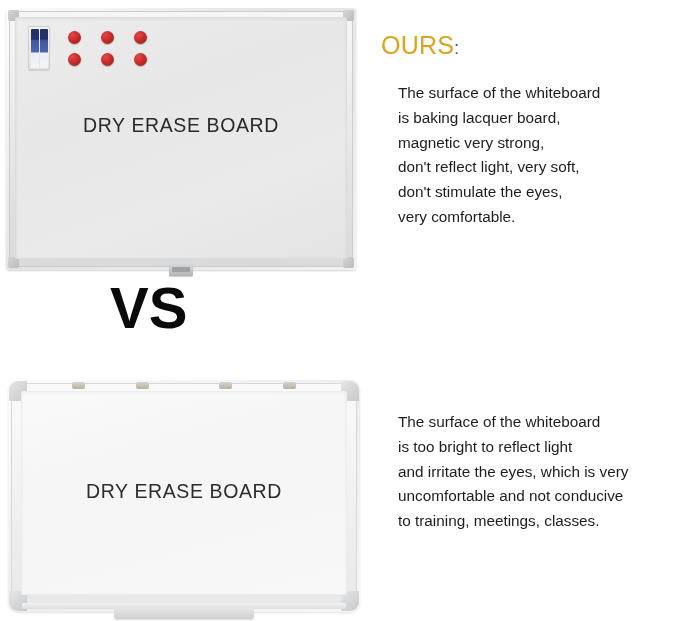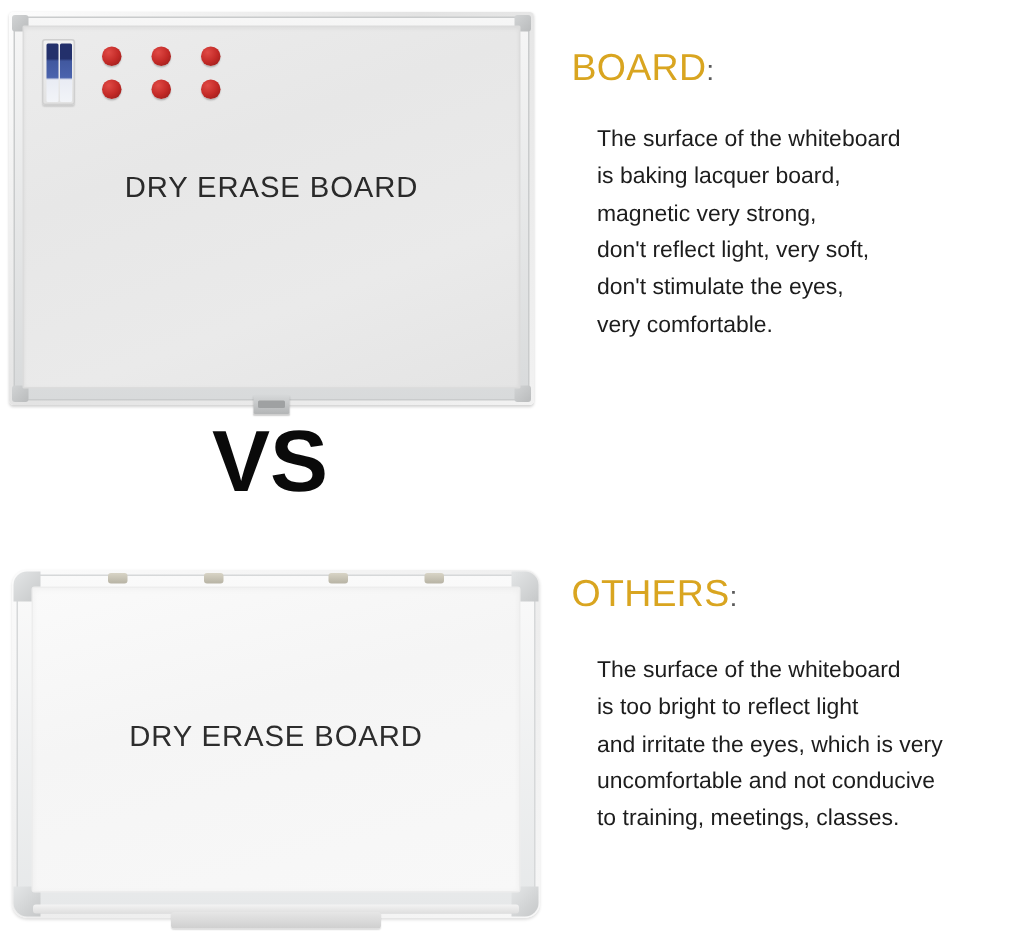--- a/index.html
+++ b/index.html
@@ -138,21 +138,20 @@
     background: radial-gradient(circle at 34% 30%, #e04a45 0%, #c32a27 52%, #8e1a18 100%);
     box-shadow: 0 1px 1px rgba(0,0,0,0.22);
   }
 
   
   .vs {
     position: absolute;
     left: 110px;
     top: 279px;
     width: 140px;
-    text-align: center;
     font-size: 58px;
     font-weight: bold;
     color: #0a0a0a;
     letter-spacing: 0px;
     line-height: 1;
     font-family: "Liberation Sans", sans-serif;
   }
 
   
   .board-others {
@@ -317,31 +316,30 @@
 
     <div class="surface">
       <div class="surface-text">DRY ERASE BOARD</div>
     </div>
 
     <div class="bottom-rail"></div>
     <div class="bottom-ledge"></div>
   </div>
 
   <div class="text-col col-ours">
-    <h2 class="heading"><span>BOARD</span><span class="colon">:</span></h2>
+    <h2 class="heading"><span>OURS</span><span class="colon">:</span></h2>
     <p class="body-text">The surface of the whiteboard
 is baking lacquer board,
 magnetic very strong,
 don't reflect light, very soft,
 don't stimulate the eyes,
 very comfortable.</p>
   </div>
 
   <div class="text-col col-others">
-    <h2 class="heading"><span>OTHERS</span><span class="colon">:</span></h2>
     <p class="body-text">The surface of the whiteboard
 is too bright to reflect light
 and irritate the eyes, which is very
 uncomfortable and not conducive
 to training, meetings, classes.</p>
   </div>
 
 </div>
 
 </body></html>

